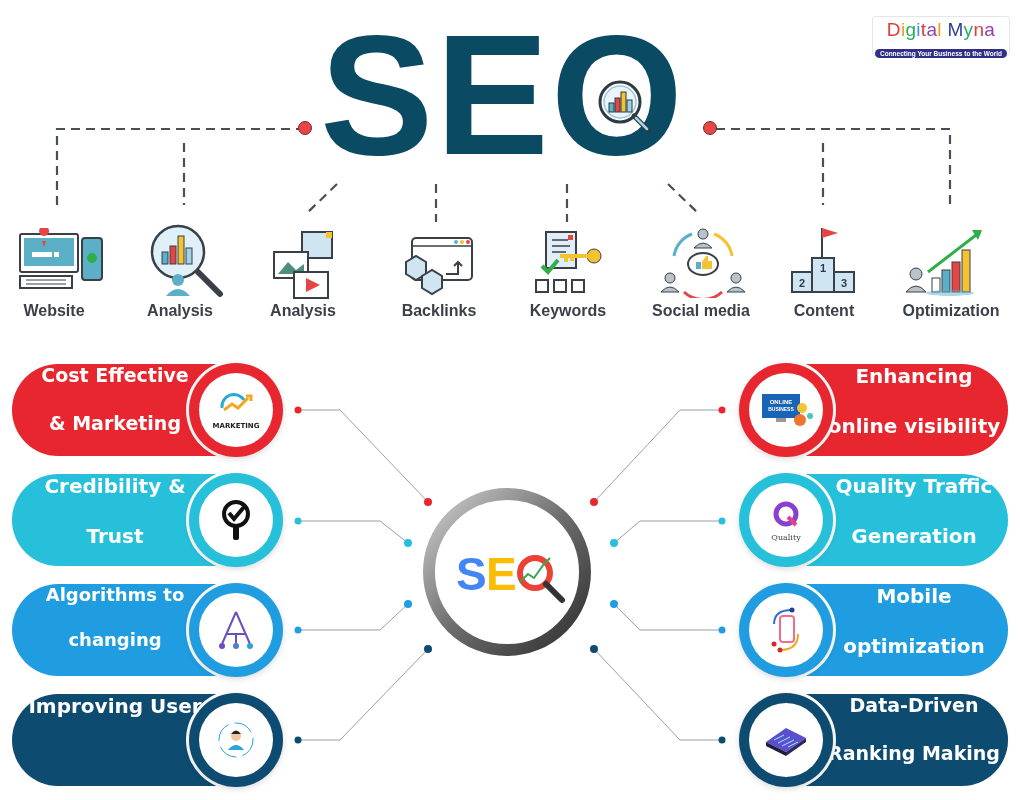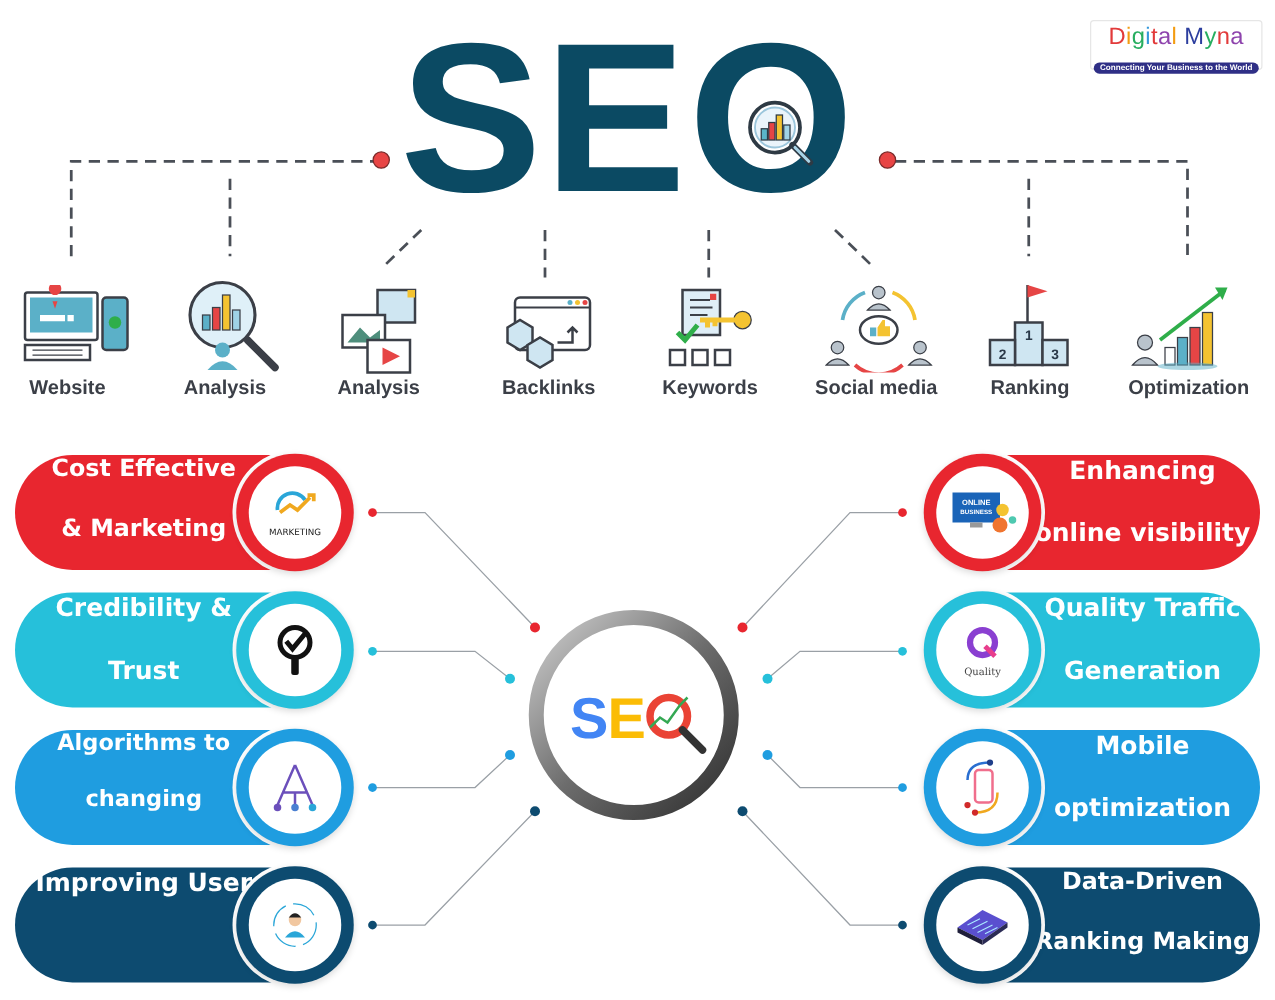--- a/index.html
+++ b/index.html
@@ -160,21 +160,21 @@
     <ellipse cx="48" cy="69" rx="24" ry="3" fill="#5bb0c8" opacity=".5"></ellipse>
   </svg>
 </div>
 
 <div class="abs toplabel" style="left:-6px;top:302px">Website</div>
 <div class="abs toplabel" style="left:120px;top:302px">Analysis</div>
 <div class="abs toplabel" style="left:243px;top:302px">Analysis</div>
 <div class="abs toplabel" style="left:379px;top:302px">Backlinks</div>
 <div class="abs toplabel" style="left:508px;top:302px">Keywords</div>
 <div class="abs toplabel" style="left:641px;top:302px">Social media</div>
-<div class="abs toplabel" style="left:764px;top:302px">Ranking</div>
+<div class="abs toplabel" style="left:764px;top:302px">Content</div>
 <div class="abs toplabel" style="left:891px;top:302px">Optimization</div>
 
 <svg class="abs" style="left:0;top:360px" width="1020" height="440">
   <g stroke="#9aa0a6" stroke-width="1" fill="none">
     <path d="M298 50 H340 L428 142"></path>
     <path d="M298 161 H380 L408 183"></path>
     <path d="M298 270 H380 L408 244"></path>
     <path d="M298 380 H340 L428 289"></path>
     <path d="M722 50 H680 L594 142"></path>
     <path d="M722 161 H640 L614 183"></path>
@@ -223,21 +223,21 @@
   <span><span>Cost Effective</span><br><span>&amp; Marketing</span><br><span>Strategy</span></span>
 </div>
 <div class="abs ring" style="left:186px;top:360px;color:#e8262f">
   <div class="inner">
     <div style="text-align:center">
       <svg width="40" height="28" viewBox="0 0 40 28">
           <path d="M6 18 a12 12 0 0 1 22-8" stroke="#2aa6d8" stroke-width="3" fill="none"></path>
           <path d="M8 20 l8-6 6 4 10-10" stroke="#f0a81f" stroke-width="3" fill="none"></path>
           <path d="M30 6 l5 0 0 5" stroke="#f0a81f" stroke-width="3" fill="none"></path>
         </svg>
-      <div style="font-size:7px;font-weight:normal;color:#222">MARKETING</div>
+      <div style="font-size:7px;font-weight:bold;color:#222">MARKETING</div>
     </div>
   </div>
 </div>
 
 <div class="abs pill left" style="top:474px;background:#26c0da;font-size:20px">
   <span><span>Credibility &amp;</span><br><span>Trust</span></span>
 </div>
 <div class="abs ring" style="left:186px;top:470px;color:#26c0da">
   <div class="inner">
     <svg width="36" height="44" viewBox="0 0 36 44">

